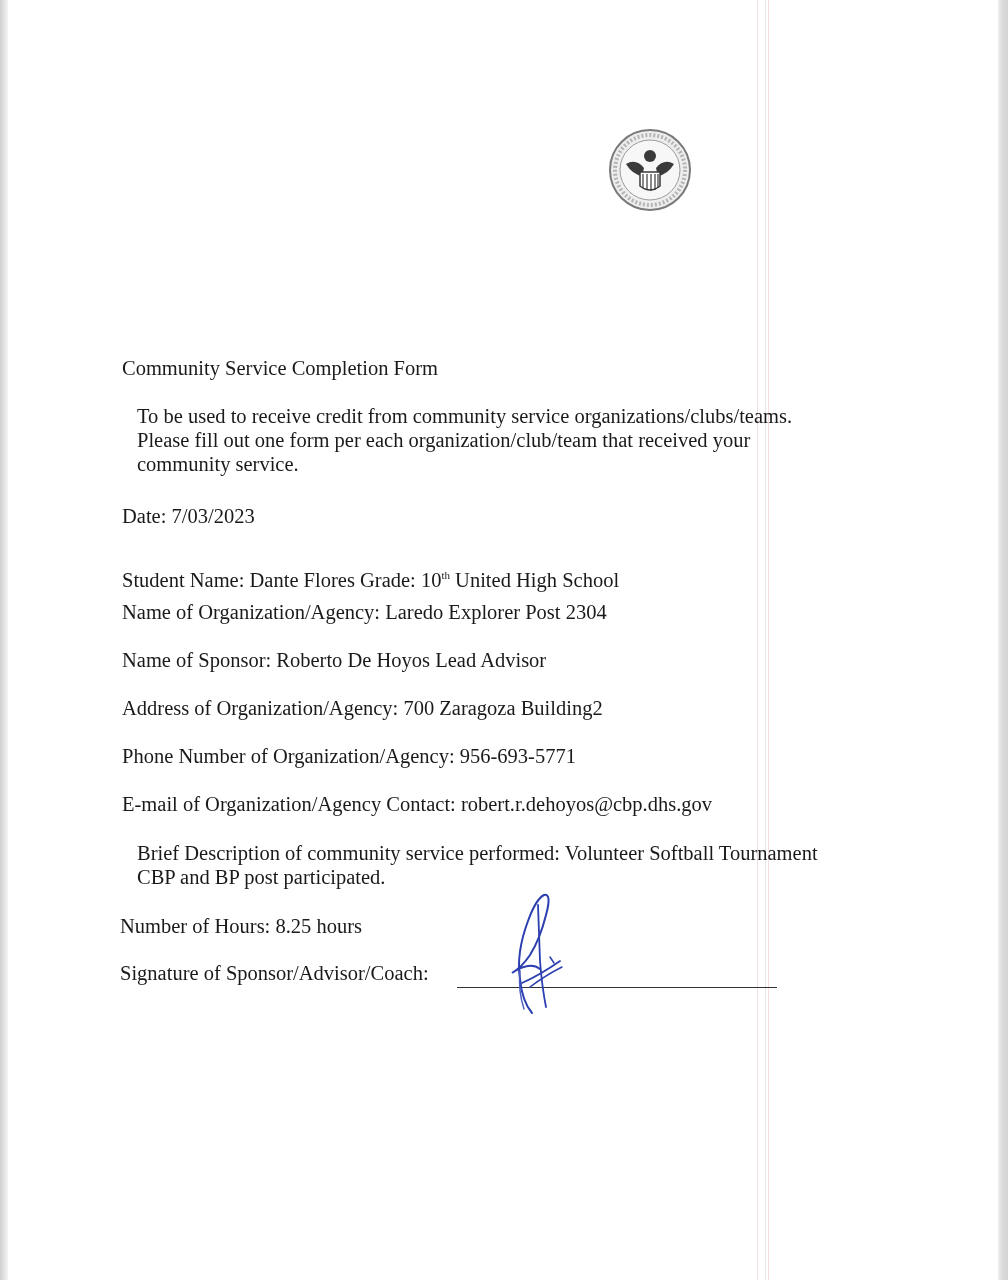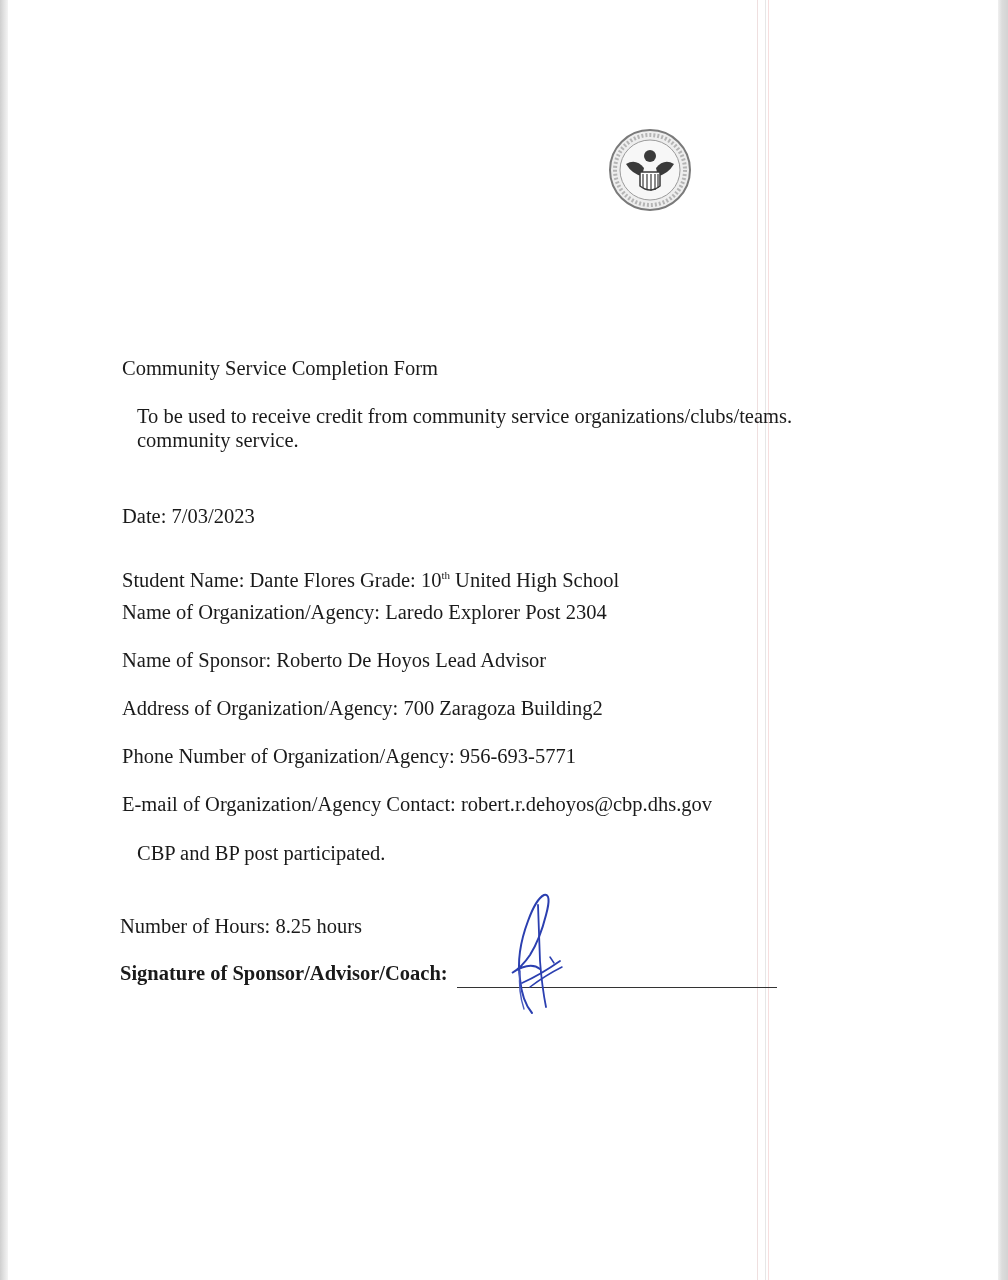--- a/index.html
+++ b/index.html
@@ -47,21 +47,21 @@
     }
 
     .content {
       position: absolute; left: 122px; top: 356px; width: 760px;
       font-size: 20.5px; line-height: 24px; color: #1a1a1a;
     }
     .content p { margin: 0; white-space: nowrap; }
     .para { position: absolute; left: 0; margin-left: 15px; }
     sup { font-size: 11px; line-height: 0; vertical-align: 8px; }
 
-    .sig-row { position: absolute; left: 0; white-space: nowrap; font-weight: bold; }
+    .sig-row { position: absolute; left: 0; white-space: nowrap; }
     .sig-line {
       position: absolute; left: 337px; top: 26px; width: 320px; height: 1px;
       background: #333;
     }
     .signature {
       position: absolute; left: 380px; top: -70px; width: 90px; height: 130px;
     }
   </style>
 </head>
 <body>
@@ -87,20 +87,21 @@
     <line x1="47" y1="46" x2="47" y2="62" stroke="#3a3a3a" stroke-width="1.2"></line>
     <line x1="50" y1="46" x2="50" y2="60" stroke="#3a3a3a" stroke-width="1.2"></line>
   </svg>
 </div>
 
 <div class="content">
   <p class="para" style="top:0">Community Service Completion Form</p>
 
   <div class="para" style="top:48px">
     <p>To be used to receive credit from community service organizations/clubs/teams.</p>
+    <p>Please fill out one form per each organization/club/team that received your</p>
     <p>community service.</p>
   </div>
 
   <p class="para" style="top:148px">
     <span>Date:</span>
     <span>7/03/2023</span>
   </p>
 
   <p class="para" style="top:212px">
     <span>Student Name:</span>
@@ -129,20 +130,24 @@
     <span>Phone Number of Organization/Agency:</span>
     <span>956-693-5771</span>
   </p>
 
   <p class="para" style="top:436px">
     <span>E-mail of Organization/Agency Contact:</span>
     <span>robert.r.dehoyos@cbp.dhs.gov</span>
   </p>
 
   <div class="para" style="top:485px">
+    <p>
+      <span>Brief Description of community service performed:</span>
+      <span>Volunteer Softball Tournament</span>
+    </p>
     <p>CBP and BP post participated.</p>
   </div>
 
   <p class="para" style="top:558px; left:-2px">
     <span>Number of Hours:</span>
     <span>8.25 hours</span>
   </p>
 
   <div class="sig-row" style="top:605px; left:-2px">
     <span>Signature of Sponsor/Advisor/Coach:</span>

